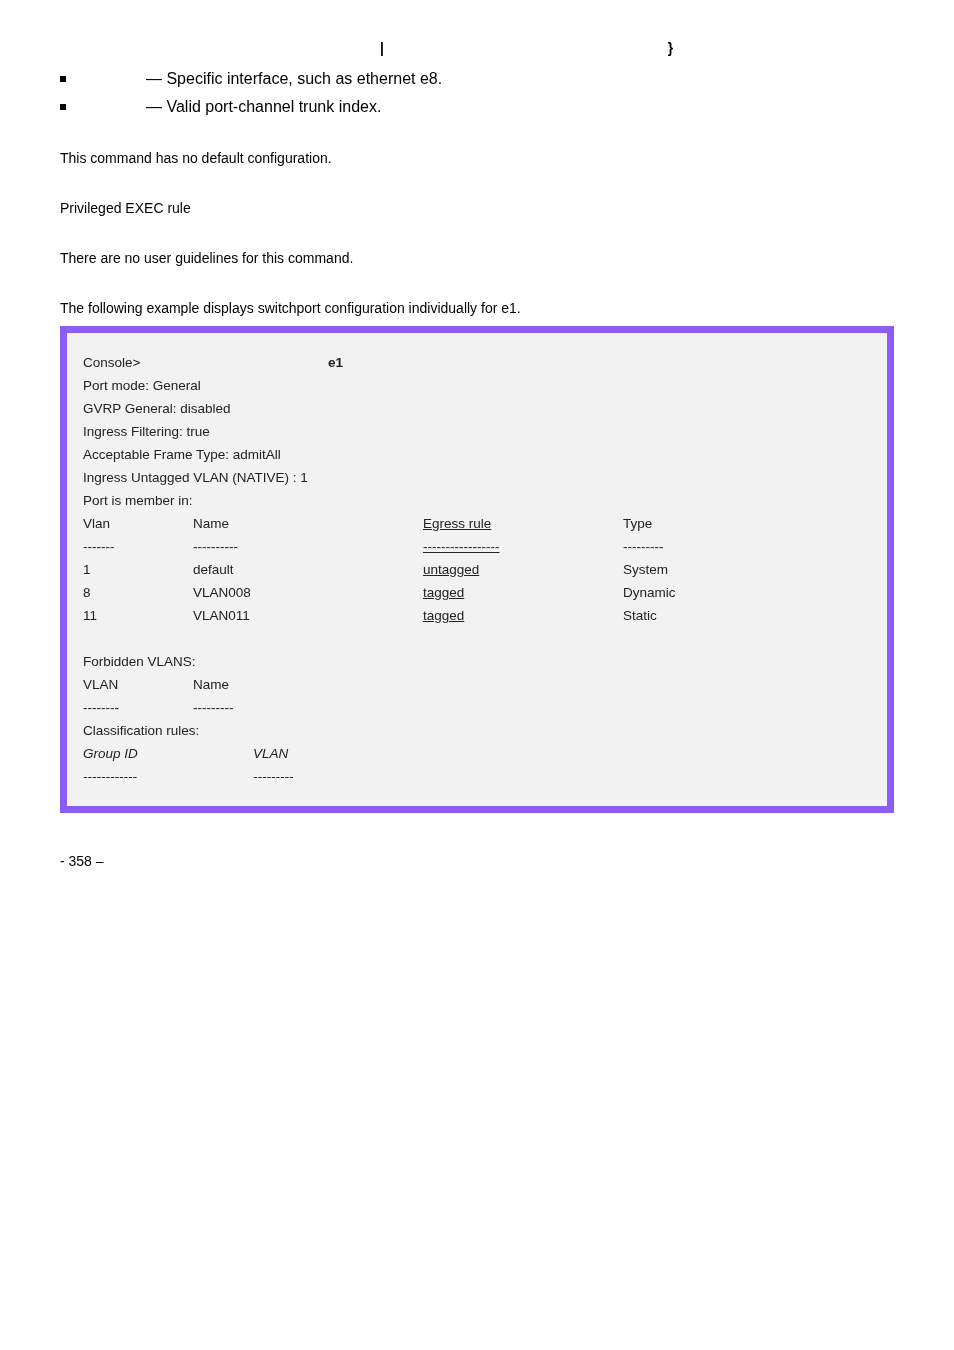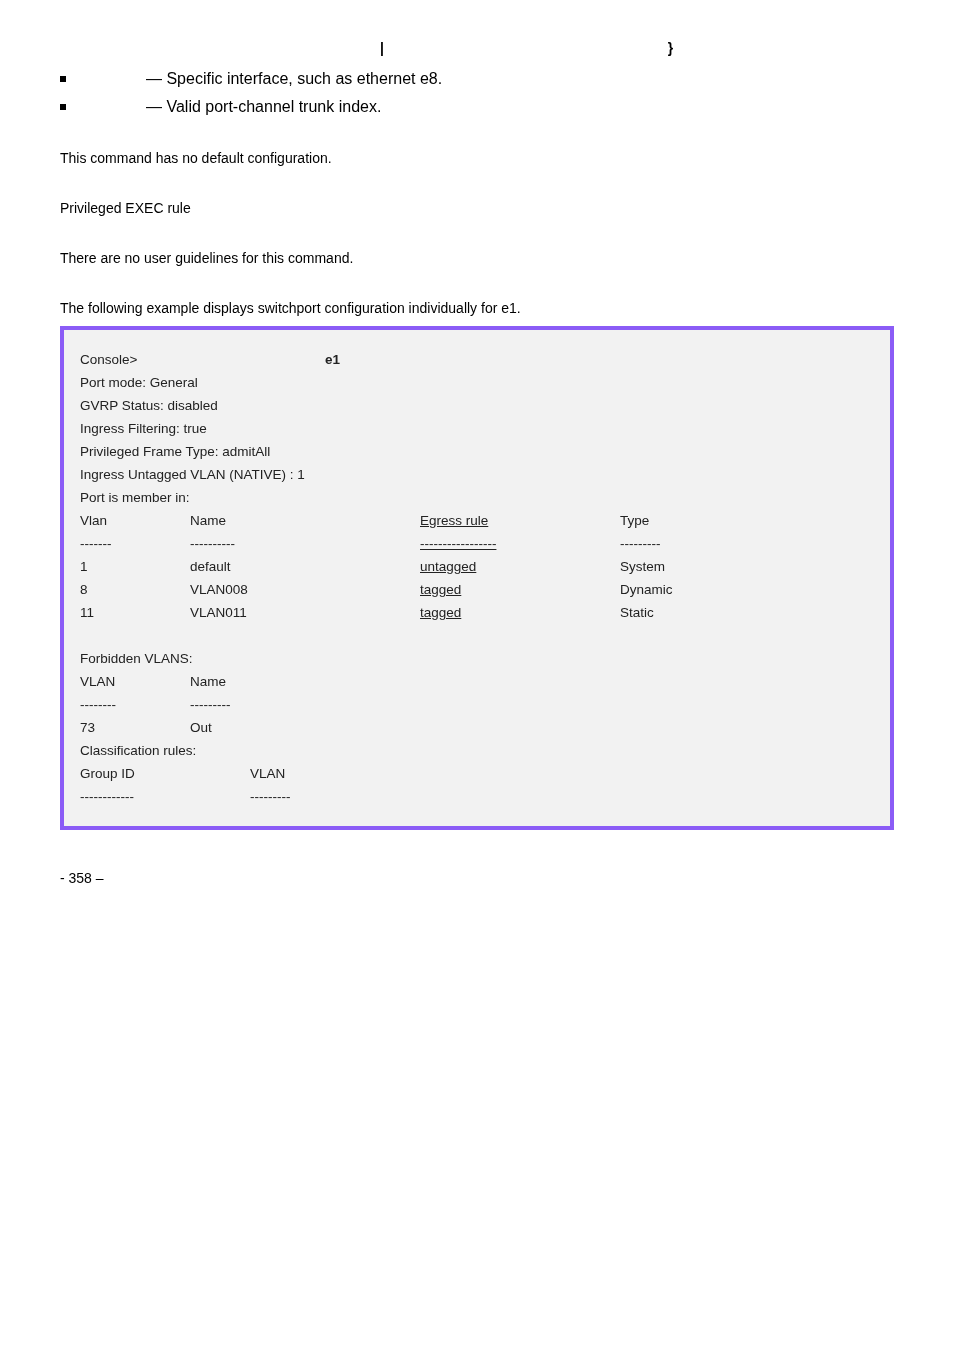--- a/index.html
+++ b/index.html
@@ -45,21 +45,21 @@
   .bullet-text {
     font-size: 16px;
   }
   .section {
     margin: 34px 0 10px 0;
   }
   .section-body {
     margin: 8px 0 0 0;
   }
   .example-box {
-    border: 4px solid #8b5cf6;
+    border: 7px solid #8b5cf6;
     background: #f2f2f2;
     padding: 14px 16px;
     margin-top: 10px;
     font-size: 13.5px;
     color: #222;
   }
   .eb-line {
     margin: 8px 0;
     white-space: pre;
     font-family: Arial, sans-serif;
@@ -77,20 +77,21 @@
   .eb-c4 { width: 140px; }
   .eb-fcols {
     display: flex;
     margin: 8px 0;
   }
   .eb-f1 { width: 110px; }
   .eb-f2 { width: 200px; }
   .eb-gcols {
     display: flex;
     margin: 8px 0;
+    font-style: italic;
   }
   .eb-g1 { width: 170px; }
   .eb-g2 { width: 150px; }
   .pagenum {
     text-align: left;
     margin-top: 40px;
     font-size: 14px;
   }
 </style>
 </head>
@@ -124,23 +125,23 @@
   <div class="section-body">There are no user guidelines for this command.</div>
 </div>
 
 <div class="section">
   <div class="section-body">The following example displays switchport configuration individually for e1.</div>
 
   <div class="example-box">
     <div class="eb-line"><span>Console&gt;</span>                                                  <span class="eb-cmd">e1</span></div>
 
     <div class="eb-line">Port mode: General</div>
-    <div class="eb-line">GVRP Status: disabled</div>
+    <div class="eb-line">GVRP General: disabled</div>
     <div class="eb-line">Ingress Filtering: true</div>
-    <div class="eb-line">Privileged Frame Type: admitAll</div>
+    <div class="eb-line">Acceptable Frame Type: admitAll</div>
     <div class="eb-line">Ingress Untagged VLAN (NATIVE) : 1</div>
     <div class="eb-line">Port is member in:</div>
 
     <div class="eb-cols">
       <div class="eb-c1">Vlan</div>
       <div class="eb-c2">Name</div>
       <div class="eb-c3">Egress rule</div>
       <div class="eb-c4">Type</div>
     </div>
     <div class="eb-cols">
@@ -172,24 +173,20 @@
     <div class="eb-line">Forbidden VLANS:</div>
 
     <div class="eb-fcols">
       <div class="eb-f1">VLAN</div>
       <div class="eb-f2">Name</div>
     </div>
     <div class="eb-fcols">
       <div class="eb-f1">--------</div>
       <div class="eb-f2">---------</div>
     </div>
-    <div class="eb-fcols">
-      <div class="eb-f1">73</div>
-      <div class="eb-f2">Out</div>
-    </div>
 
     <div class="eb-line">Classification rules:</div>
     <div class="eb-gcols">
       <div class="eb-g1">Group ID</div>
       <div class="eb-g2">VLAN</div>
     </div>
     <div class="eb-gcols">
       <div class="eb-g1">------------</div>
       <div class="eb-g2">---------</div>
     </div>

